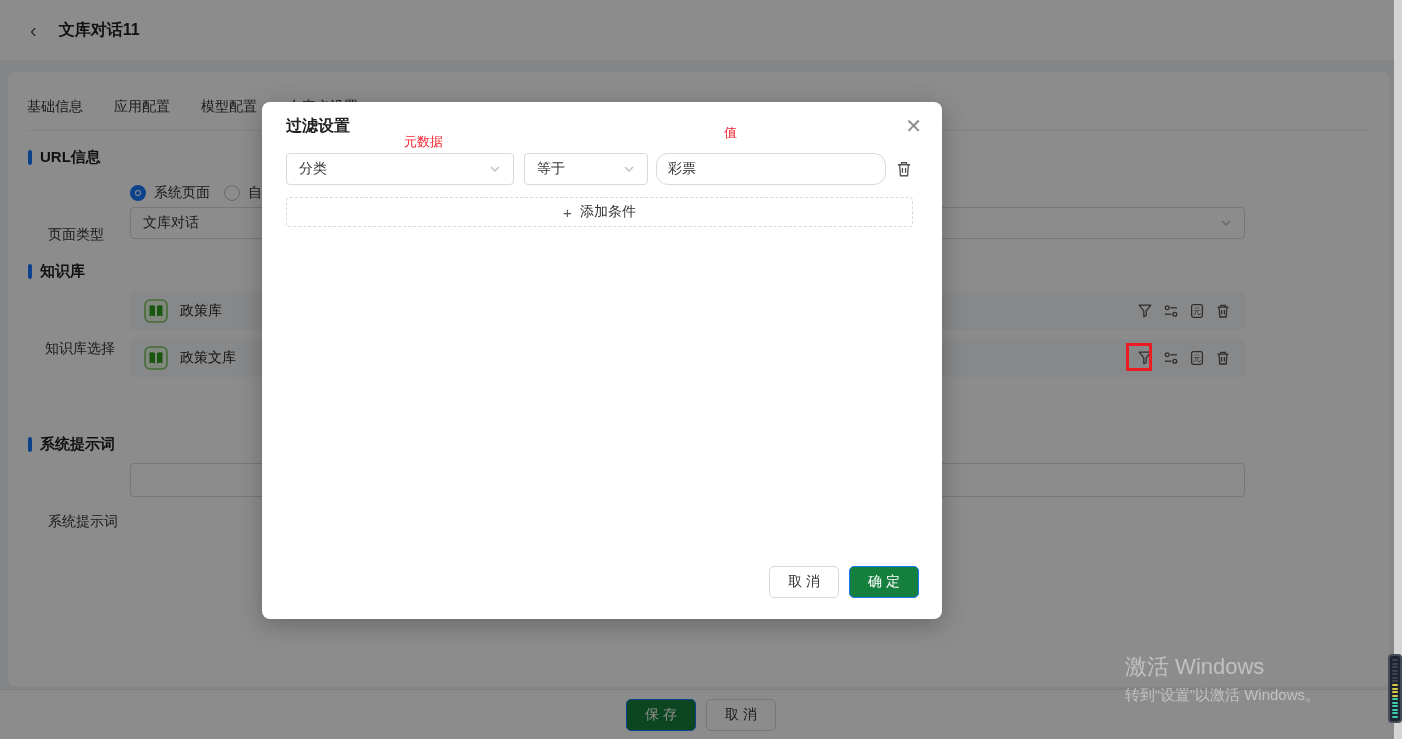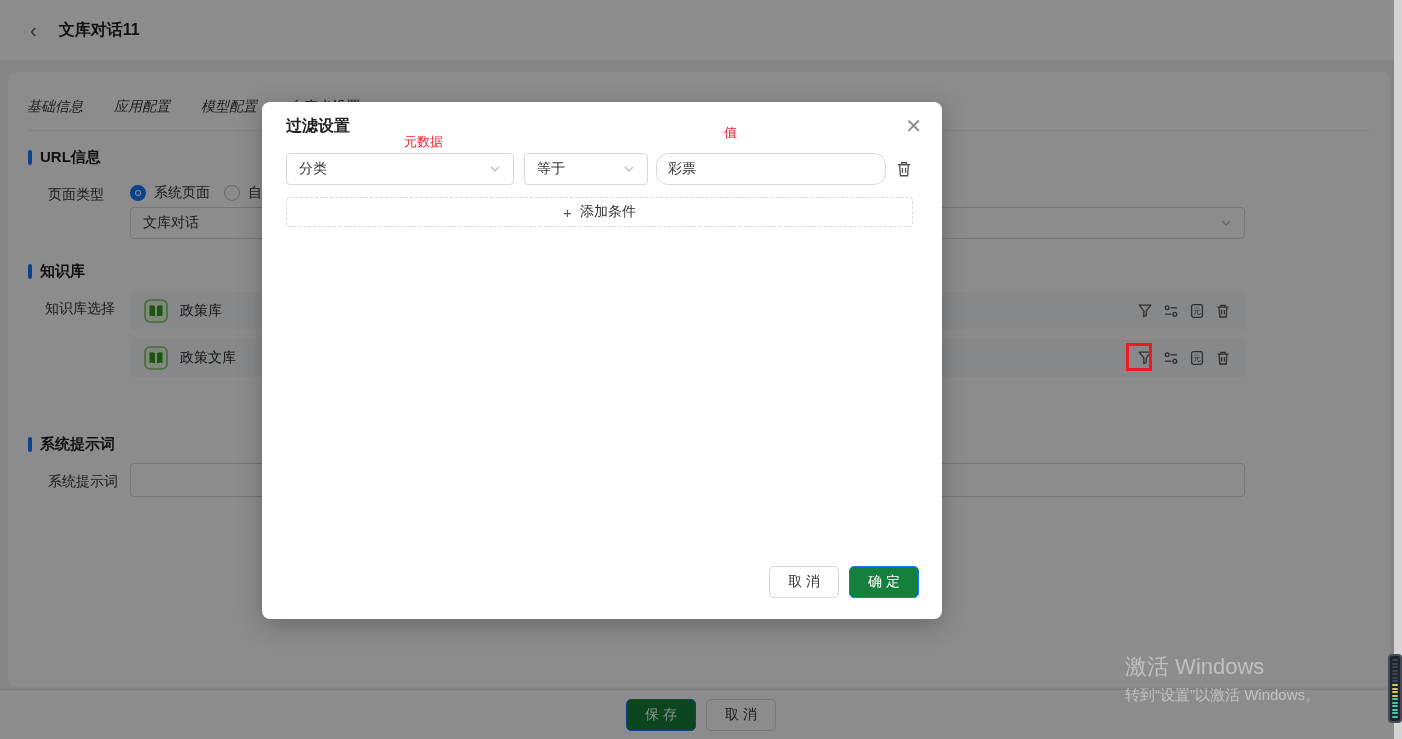--- a/index.html
+++ b/index.html
@@ -8,29 +8,29 @@
   .page { position:relative; width:1402px; height:739px; overflow:hidden; background:#f0f2f5; }
 
   
   .header { position:absolute; left:0; top:0; width:1402px; height:60px; background:#fff; display:flex; align-items:center; padding-left:30px; z-index:1; }
   .back { font-size:20px; color:#595959; cursor:pointer; line-height:1; margin-right:22px; }
   .page-title { font-size:16px; font-weight:700; color:#1f1f1f; }
 
   
   .card { position:absolute; left:8px; top:72px; width:1382px; height:615px; background:#fff; border-radius:8px; z-index:1; }
   .tabs { position:absolute; left:19px; top:18px; display:flex; }
-  .tab { width:87px; text-align:left; padding:8px 0 14px 0; color:#333; cursor:pointer; white-space:nowrap;font-style:italic; }
+  .tab { width:87px; text-align:left; padding:8px 0 14px 0; color:#333; cursor:pointer; white-space:nowrap; }
   .tab .t-inner { display:inline-block; padding-bottom:12px; }
   .tab.active .t-inner { color:#1677ff; border-bottom:3px solid #1677ff; }
   .tab-divider { position:absolute; left:20px; right:20px; top:58px; border-bottom:1px solid #ededed; }
 
   .section-title { position:absolute; display:flex; align-items:center; font-size:15px; font-weight:700; color:#1f1f1f; }
   .section-bar { width:4px; height:15px; background:#1677ff; border-radius:2px; margin-right:8px; }
 
-  .field-label { position:absolute; color:#333; }
+  .field-label { position:absolute; color:#333;margin-top:40px; }
 
   .radio-group { position:absolute; display:flex; align-items:center; }
   .radio { width:16px; height:16px; border-radius:50%; background:#fff; border:1px solid #bfbfbf; display:inline-block; position:relative; }
   .radio.checked { border:5px solid #1677ff; }
   .radio.checked::after { content:""; position:absolute; left:1px; top:1px; width:4px; height:4px; border-radius:50%; background:#1677ff; }
   .radio-label { margin:0 14px 0 8px; }
 
   .select-box { position:absolute; height:32px; background:#fff; border:1px solid #d9d9d9; border-radius:4px; display:flex; align-items:center; padding:0 12px; justify-content:space-between; cursor:pointer; }
   .chev { color:#bfbfbf; flex:none; }
 

